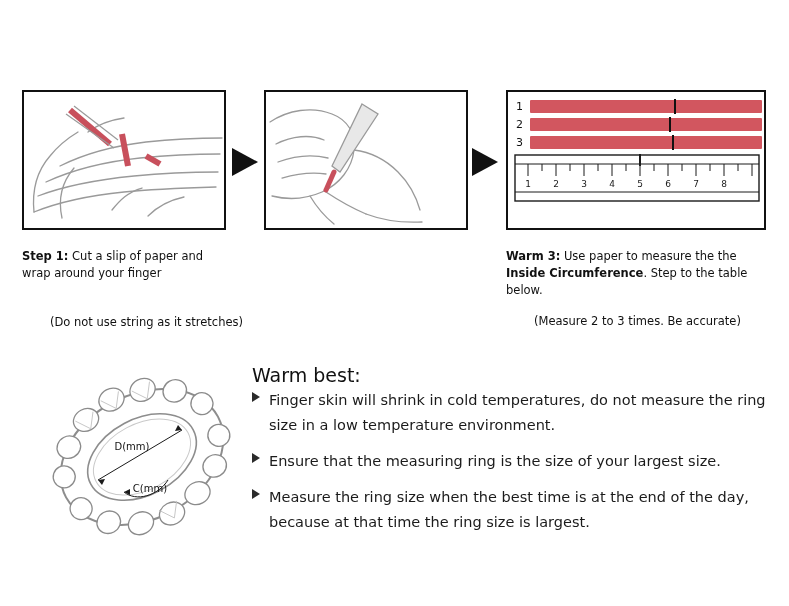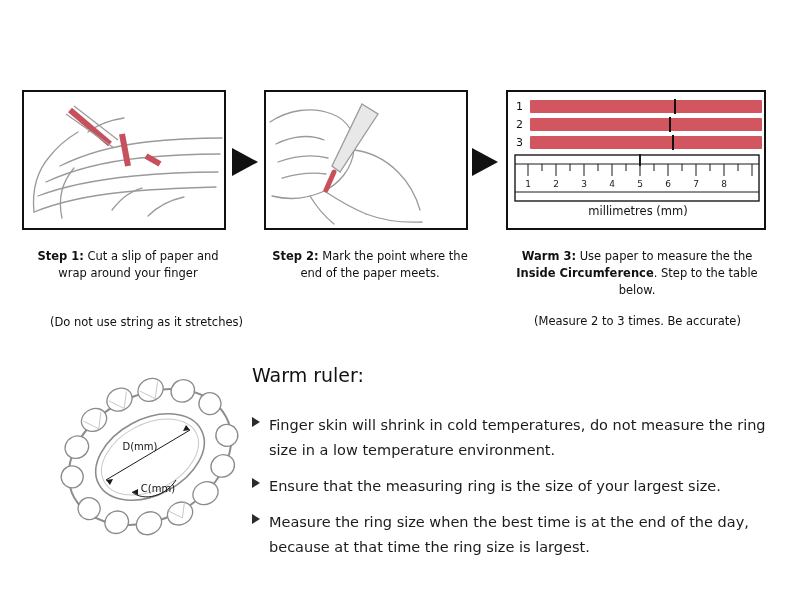--- a/index.html
+++ b/index.html
@@ -60,21 +60,20 @@
   }
   #arrow1 { left: 232px; }
   #arrow2 { left: 472px; }
 
   
   .caption {
     position: absolute;
     font-size: 11.5px;
     line-height: 17px;
     color: #111;
-    text-align: center;
   }
   #cap1 { left: 22px; top: 248px; width: 212px; }
   #cap2 { left: 264px; top: 248px; width: 212px; }
   #cap3 { left: 506px; top: 248px; width: 262px; }
   .caption b { font-weight: bold; }
   .note {
     position: absolute;
     font-size: 11.5px;
     color: #111;
     margin-left: 28px;
@@ -86,21 +85,21 @@
   .tips-title {
     position: absolute;
     left: 252px;
     top: 364px;
     font-size: 19px;
     color: #111;
   }
   .tips {
     position: absolute;
     left: 252px;
-    top: 413px;
+    top: 388px;
     width: 520px;
   }
   .tip {
     display: flex;
     align-items: flex-start;
     margin-bottom: 11px;
   }
   .tip .bullet {
     flex: 0 0 auto;
     margin-right: 9px;
@@ -113,21 +112,21 @@
   }
   .tip .tip-text {
     font-size: 14.5px;
     line-height: 25px;
     color: #1b1b1b;
   }
 
   
   .ring-wrap {
     position: absolute;
-    left: 40px;
+    left: 32px;
     top: 352px;
     width: 220px;
     height: 215px;
   }
 
   
   .hand-svg { position: absolute; left: 0; top: 0; }
 
   
   .p3-rows {
@@ -280,33 +279,28 @@
         <text x="70" y="33">3</text>
         <text x="98" y="33">4</text>
         <text x="126" y="33">5</text>
         <text x="154" y="33">6</text>
         <text x="182" y="33">7</text>
         <text x="210" y="33">8</text>
       </g>
       <line x1="126" y1="0" x2="126" y2="12" stroke="#1a1a1a" stroke-width="2"></line>
     </svg>
 
-    <div class="ruler-label">millimetres (mm)</div>
   </div>
 
   <div class="caption" id="cap1">
     <b>Step 1:</b>
     <span>Cut a slip of paper and wrap around your finger</span>
   </div>
   <div class="note" id="note1">(Do not use string as it stretches)</div>
 
-  <div class="caption" id="cap2">
-    <b>Step 2:</b>
-    <span>Mark the point where the end of the paper meets.</span>
-  </div>
 
   <div class="caption" id="cap3">
     <b>Warm 3:</b>
     <span>Use paper to measure the the </span><b>Inside Circumference</b><span>. Step to the table below.</span>
   </div>
   <div class="note" id="note3">(Measure 2 to 3 times. Be accurate)</div>
 
   <div class="ring-wrap">
     <svg width="220" height="215" viewBox="0 0 220 215">
       <g transform="rotate(-28 110 105)">
@@ -343,21 +337,21 @@
       </g>
       <text x="100" y="98" font-family="DejaVu Sans, sans-serif" font-size="10" fill="#111" text-anchor="middle">D(mm)</text>
       <g stroke="#1a1a1a" stroke-width="1" fill="none">
         <path d="M92 140 C104 150, 126 144, 136 128"></path>
         <path d="M92 140 l6 -3 l0 6 z" fill="#1a1a1a" stroke="none"></path>
       </g>
       <text x="118" y="140" font-family="DejaVu Sans, sans-serif" font-size="10" fill="#111" text-anchor="middle">C(mm)</text>
     </svg>
   </div>
 
-  <div class="tips-title">Warm ruler:</div>
+  <div class="tips-title">Warm best:</div>
   <div class="tips">
     <div class="tip">
       <span class="bullet"></span>
       <span class="tip-text">Finger skin will shrink in cold temperatures, do not measure the ring size in a low temperature environment.</span>
     </div>
     <div class="tip">
       <span class="bullet"></span>
       <span class="tip-text">Ensure that the measuring ring is the size of your largest size.</span>
     </div>
     <div class="tip">

